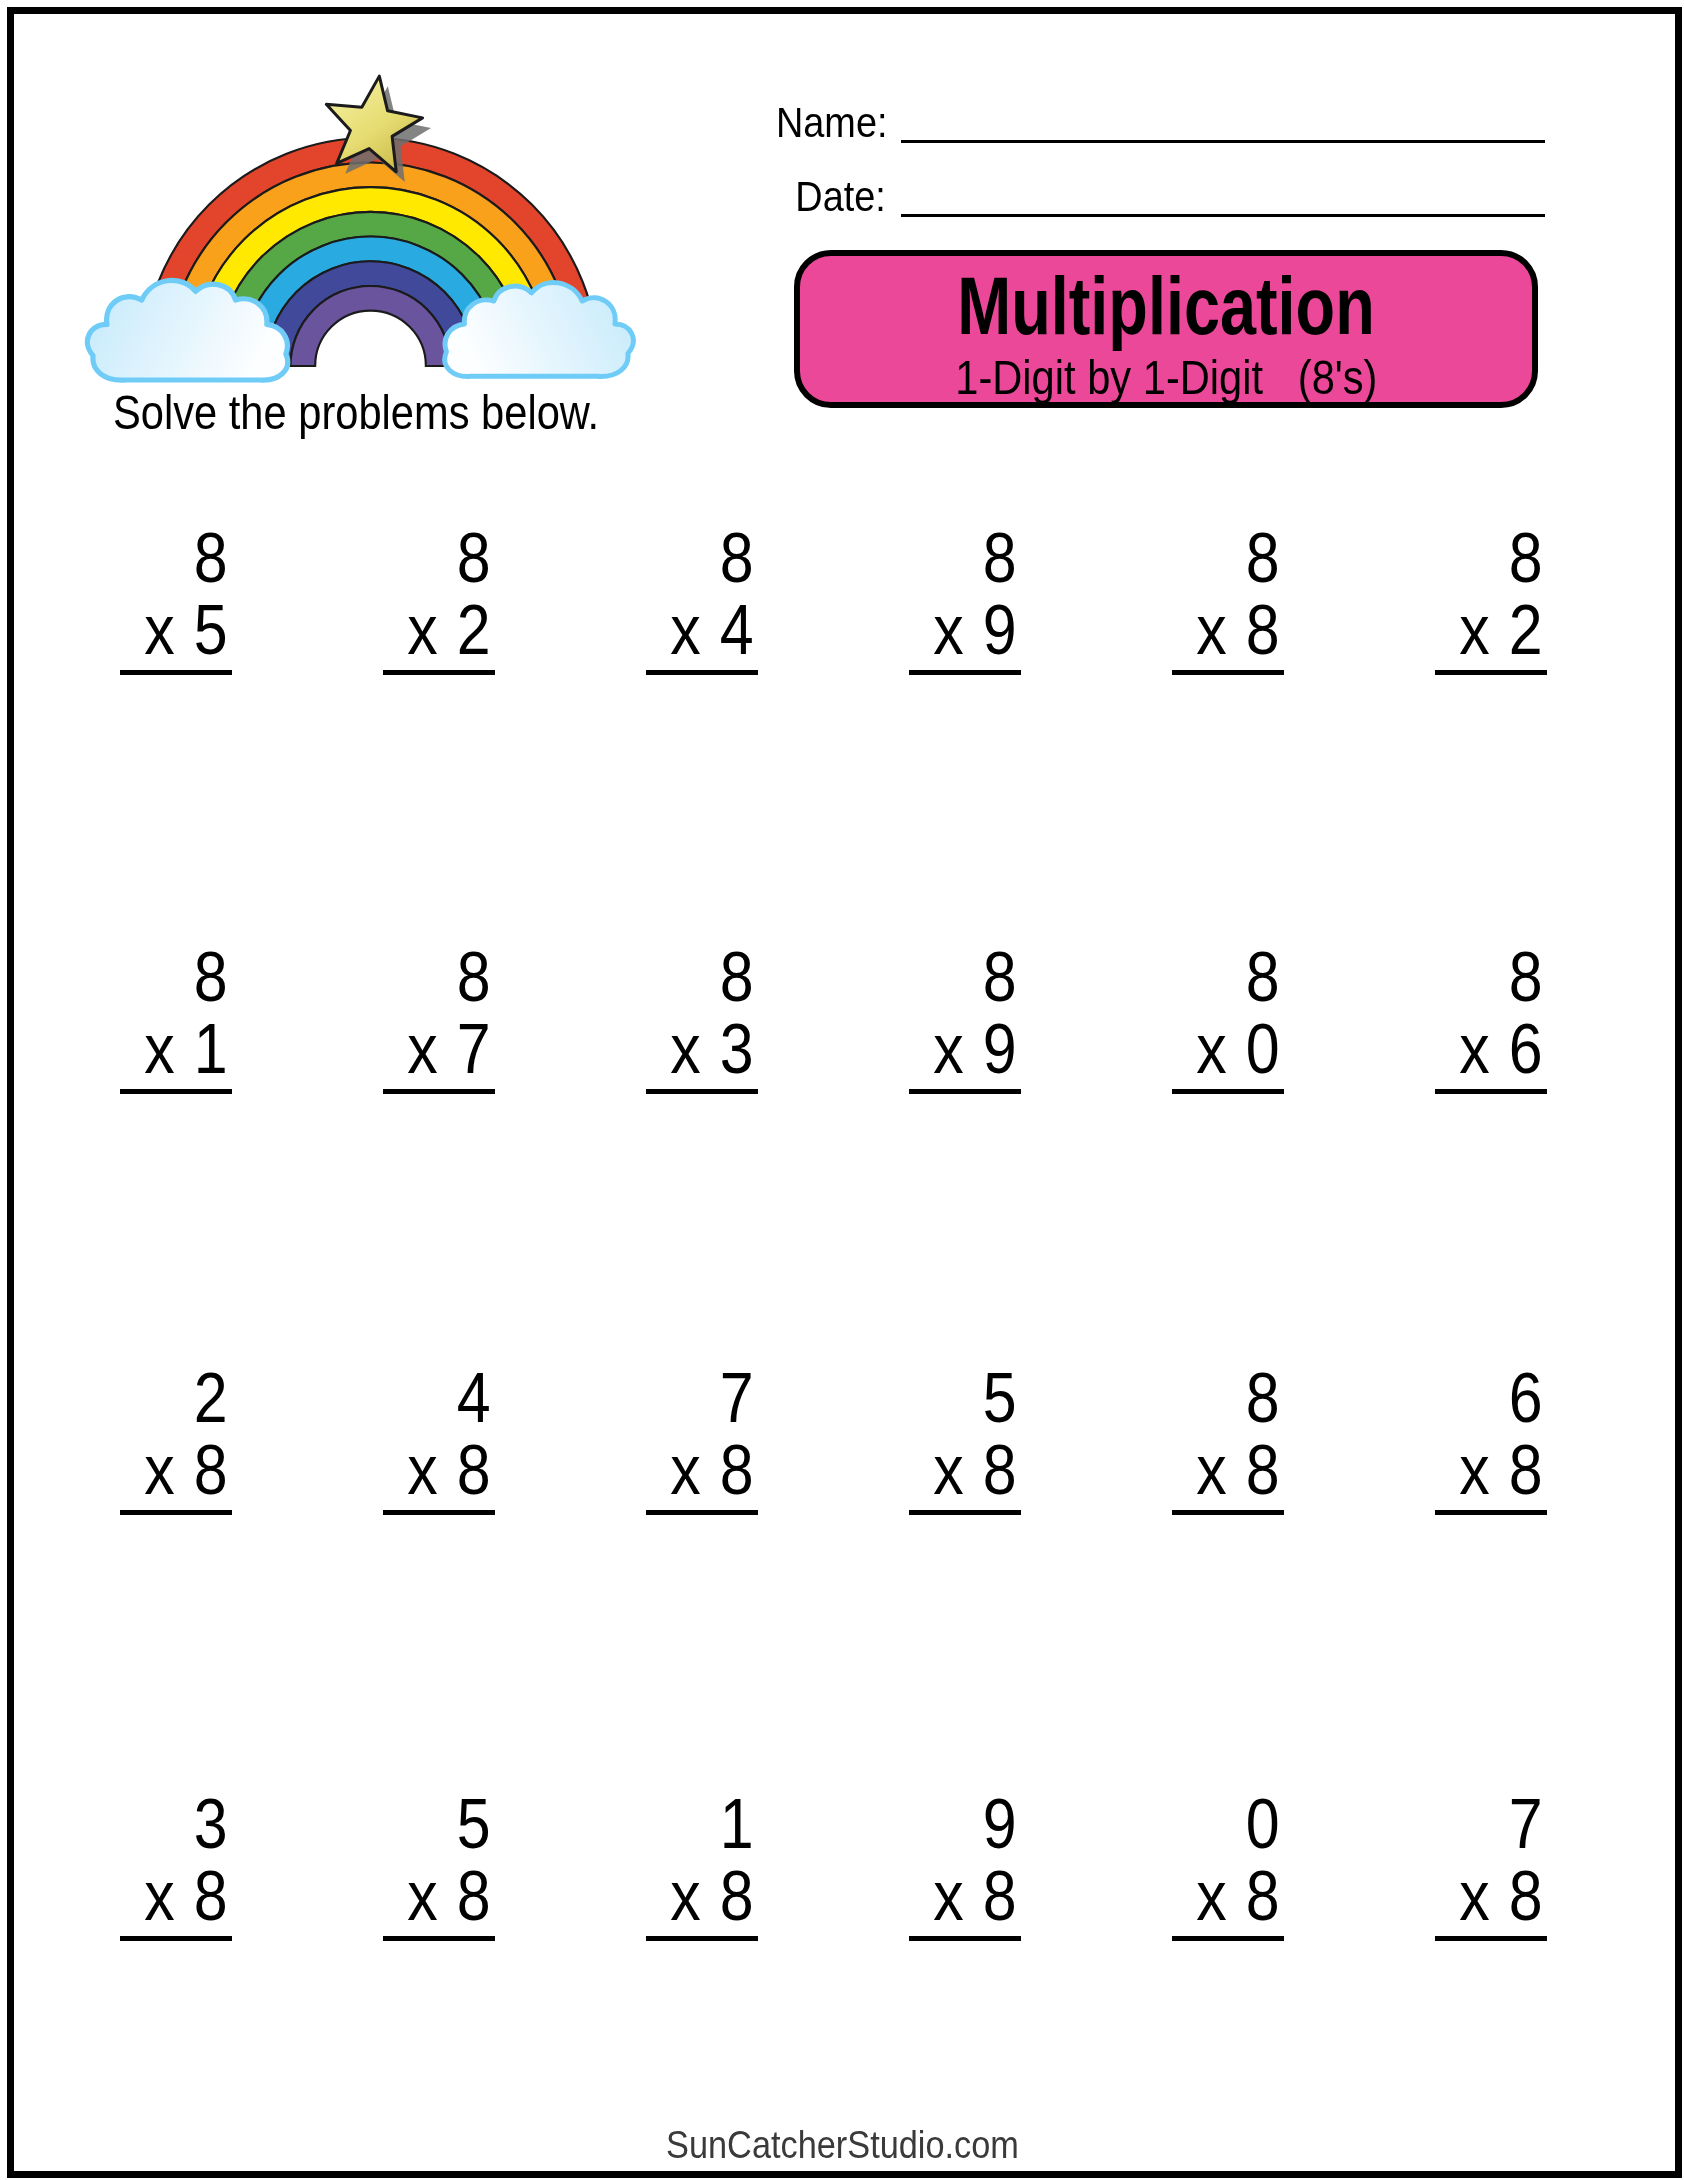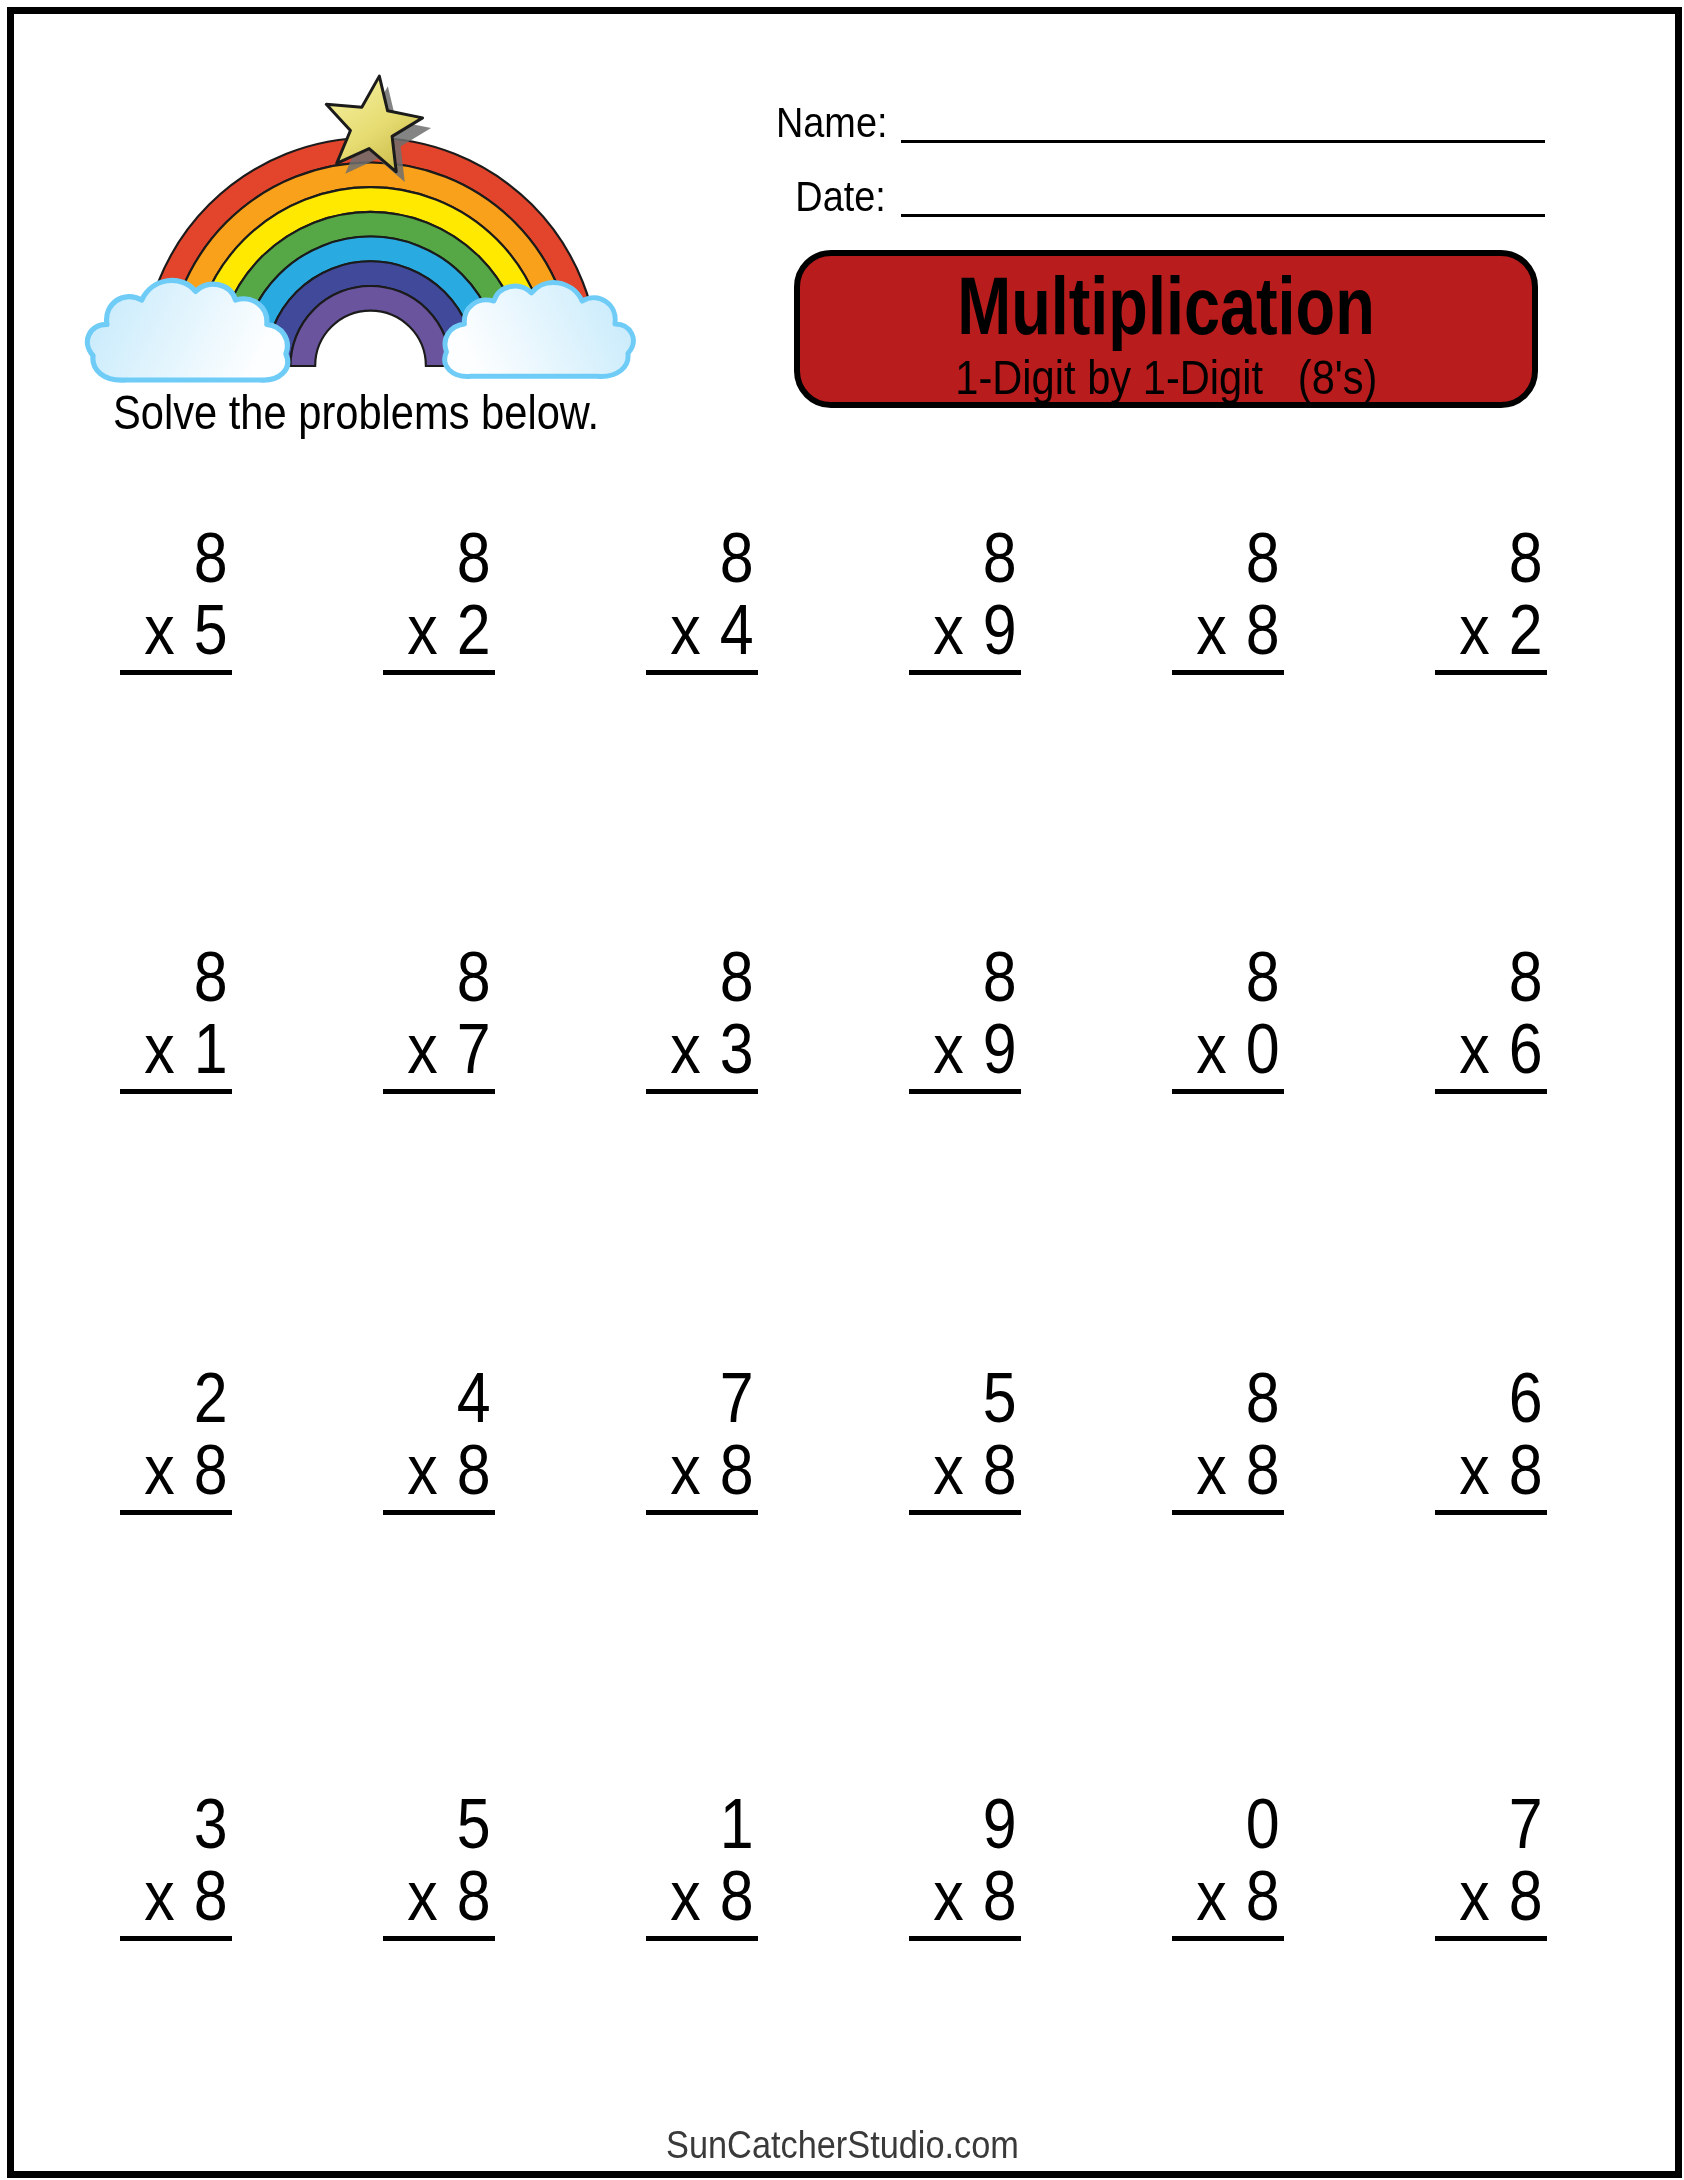--- a/index.html
+++ b/index.html
@@ -105,21 +105,21 @@
 
   <div class="hdr-row name">
     <span class="hdr-label">Name:</span>
     <div class="hdr-line"></div>
   </div>
   <div class="hdr-row date">
     <span class="hdr-label">Date:</span>
     <div class="hdr-line"></div>
   </div>
 
-  <div class="title-box" style="background: #b91c1c;">
+  <div class="title-box" style="background: #ec4899;">
     <span class="title">Multiplication</span>
     <span class="subtitle">1-Digit by 1-Digit &nbsp; (8's)</span>
   </div>
 
   <div class="problems">
     <div class="prow">
         <div class="problem">
     <div class="p-top">8</div>
     <div class="p-mul">
       <span class="p-op">x</span>

